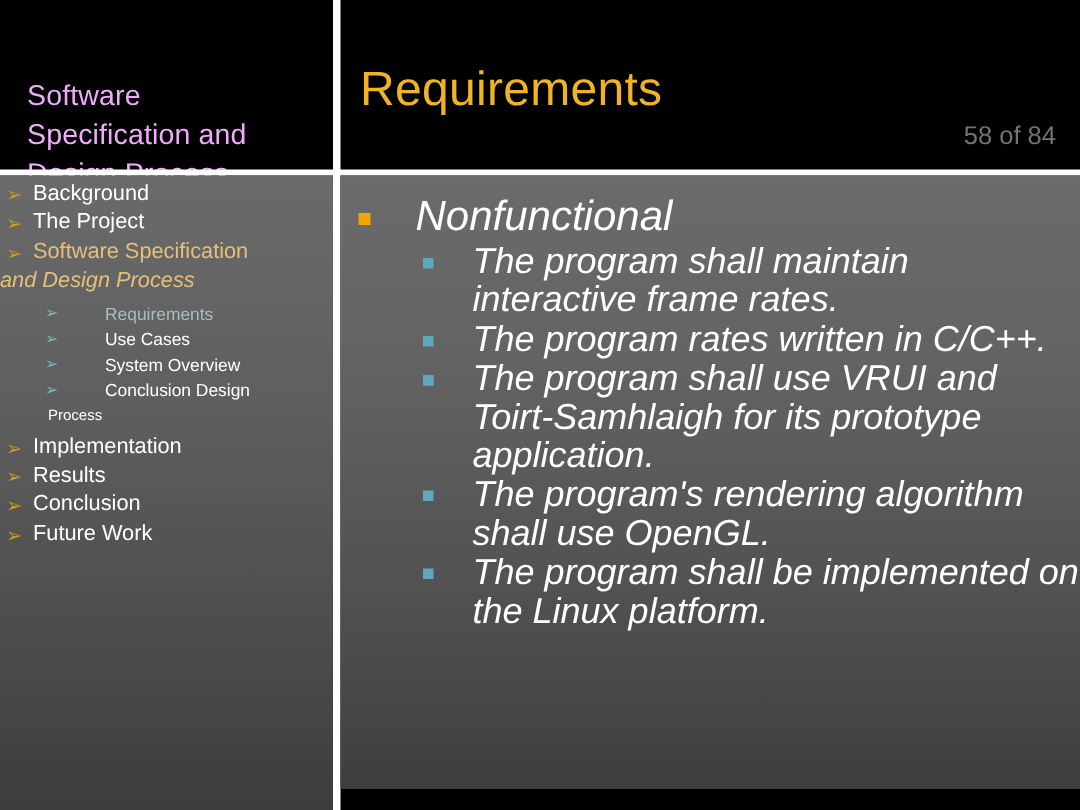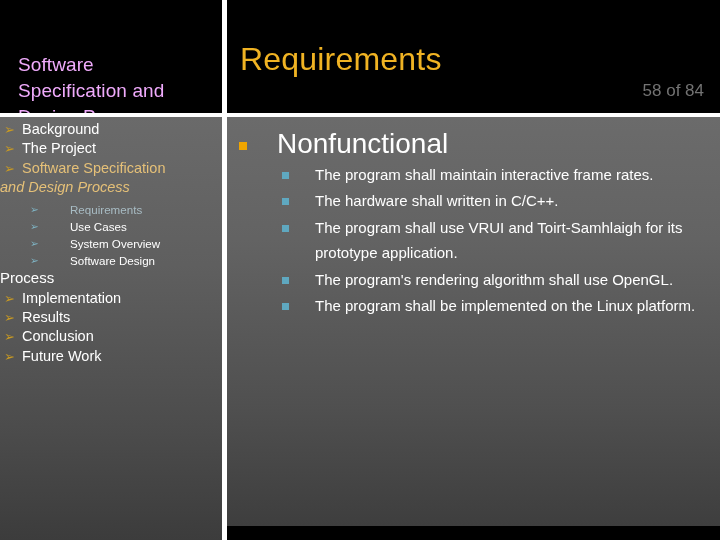--- a/index.html
+++ b/index.html
@@ -104,33 +104,35 @@
   }
   .nav2.active { color: #a8bcc4; }
   .nav2 .arrow {
     position: absolute;
     left: 30px; top: 0;
     color: #7fb4c4;
     font-size: 10.5px;
     line-height: 17.2px;
   }
   .nav2-cont {
-    font-size: 15px;
+    padding-left: 32px;
+    font-size: 10px;
     line-height: 17.2px;
     color: #ffffff;
     white-space: nowrap;
   }
 
   
   #content {
     position: absolute;
     left: 227px; top: 117px;
     width: 493px; height: 409px;
     background: linear-gradient(180deg,#6b6b6b 0%, #636363 30%, #505050 70%, #3e3e3e 100%);
     overflow: hidden;
+    font-style: italic;
   }
   #lvl1 {
     position: relative;
     margin: 10px 0 0 0;
     padding-left: 50px;
     color: #ffffff;
     font-size: 28px;
     line-height: 34px;
     white-space: nowrap;
   }
@@ -138,21 +140,21 @@
     position: absolute;
     left: 12px; top: 15px;
     width: 8px; height: 8px;
     background: #f0a500;
   }
   .lvl2 {
     position: relative;
     padding-left: 88px;
     margin-top: 1px;
     color: #ffffff;
-    font-size: 15px;
+    font-size: 24px;
     line-height: 25.4px;
   }
   .lvl2 .sq {
     position: absolute;
     left: 55px; top: 10px;
     width: 7px; height: 7px;
     background: #5fa8c0;
   }
 </style>
 </head>
@@ -201,21 +203,21 @@
       <span>Use Cases</span>
     </div>
 
     <div class="nav2">
       <span class="arrow">➢</span>
       <span>System Overview</span>
     </div>
 
     <div class="nav2">
       <span class="arrow">➢</span>
-      <span>Software Design</span>
+      <span>Conclusion Design</span>
     </div>
     <div class="nav2-cont">Process</div>
 
     <div class="nav1" style="margin-top:2px;">
       <span class="arrow">➢</span>
       <span>Implementation</span>
     </div>
 
     <div class="nav1">
       <span class="arrow">➢</span>
@@ -241,21 +243,21 @@
       <span>Nonfunctional</span>
     </div>
 
     <div class="lvl2">
       <span class="sq"></span>
       <span>The program shall maintain interactive frame rates.</span>
     </div>
 
     <div class="lvl2">
       <span class="sq"></span>
-      <span>The hardware shall written in C/C++.</span>
+      <span>The program rates written in C/C++.</span>
     </div>
 
     <div class="lvl2">
       <span class="sq"></span>
     </div>
 
     <div class="lvl2">
       <span class="sq"></span>
       <span>The program shall use VRUI and Toirt-Samhlaigh for its prototype application.</span>
     </div>

